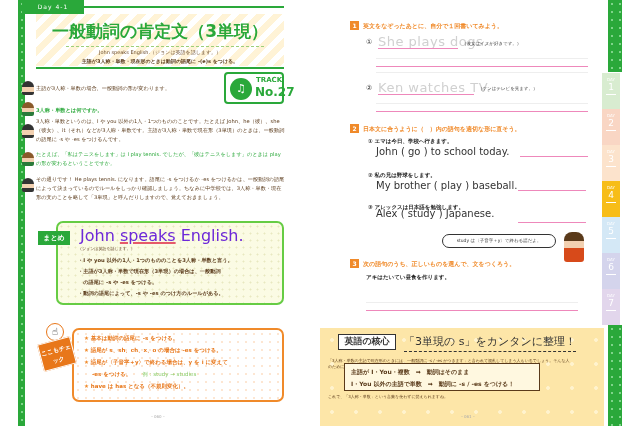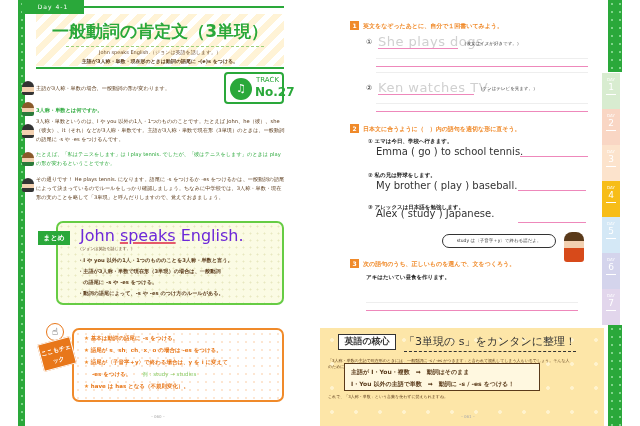--- a/index.html
+++ b/index.html
@@ -10,21 +10,21 @@
 .daytag{position:absolute;left:22px;top:0;width:62px;height:14px;background:#2aa83a;color:#fff;font-size:6px;line-height:14px;text-align:center;letter-spacing:1px}
 .topline{position:absolute;left:84px;top:6px;width:200px;height:2px;background:#2aa83a}
 .titlebox{position:absolute;left:36px;top:14px;width:248px;height:52px;background:repeating-linear-gradient(135deg,#fff3d6 0 6px,#fff 6px 12px)}
 .title{position:absolute;left:0;width:100%;top:6px;text-align:center;font-size:17px;font-weight:bold;color:#2aa83a}
 .wavy{position:absolute;left:30px;right:20px;top:30px;height:3px;border-bottom:1.5px dashed #9ccf7a}
 .sub1{position:absolute;top:35px;width:100%;text-align:center;font-size:5px;color:#6a4a2a}
 .sub2{position:absolute;top:44px;width:100%;text-align:center;font-size:5px;color:#5a3a1a;font-weight:bold}
 .botline{position:absolute;left:36px;top:67px;width:248px;height:2px;background:#2aa83a}
 .track{position:absolute;left:224px;top:72px;width:60px;height:32px;border:2px solid #2aa83a;border-radius:4px;background:#fff}
 .track .hp{position:absolute;left:4px;top:4px;width:22px;height:22px;border-radius:50%;background:#2aa83a;color:#fff;font-size:11px;text-align:center;line-height:22px}
-.track .t1{position:absolute;left:30px;top:2px;font-size:7px;font-weight:normal;color:#2aa83a}
+.track .t1{position:absolute;left:30px;top:2px;font-size:7px;font-weight:bold;color:#2aa83a}
 .track .t2{position:absolute;left:29px;top:11px;font-size:12px;font-weight:bold;color:#2aa83a}
 .dlg{position:absolute;left:36px;font-size:5.2px;line-height:9px;color:#5a3a1a;width:250px}
 .avatar{position:absolute;width:12px;height:14px;border-radius:6px 6px 2px 2px}
 .av-t{background:linear-gradient(#333 0 45%,#f2d0b0 45% 75%,#333 75%)}
 .av-s{background:linear-gradient(#8a5a2a 0 45%,#f2d0b0 45% 75%,#2a7a3a 75%)}
 .grn{color:#2aa83a;font-weight:bold}
 .summary{position:absolute;left:56px;top:221px;width:228px;height:84px;border:2px solid #66cc44;border-radius:7px;background:#fbfbe4;background-image:radial-gradient(#e8e8c0 0.8px,transparent 1.2px);background-size:7px 7px}
 .matome{position:absolute;left:38px;top:231px;width:32px;height:14px;background:#2aa83a;color:#fff;font-size:7px;font-weight:bold;text-align:center;line-height:14px}
 .jse{position:absolute;left:80px;top:226px;font-size:16px;color:#6d28d9}
 .jse u{text-decoration-color:#e55a6a;text-decoration-thickness:2px}
@@ -127,21 +127,21 @@
 
   <div class="num" style="top:84px">②</div>
   <div class="trace" style="left:58px;top:80px">Ken watches TV.</div>
   <div class="pl" style="left:58px;top:94px;width:96px"></div>
   <div class="tr-j" style="left:158px;top:86px">（ケンはテレビを見ます。）</div>
   <div class="wl" style="left:56px;top:103px;width:212px"></div>
   <div class="pl" style="left:56px;top:111px;width:212px"></div>
 
   <div class="sec" style="top:124px"><span class="n">2</span><span>日本文に合うように（　）内の語句を適切な形に直そう。</span></div>
   <div class="qj" style="top:138px"><span>①</span> <span>エマは今日、学校へ行きます。</span></div>
-  <div class="qe" style="top:146px">Emma ( go ) to school tennis.</div>
+  <div class="qe" style="top:146px">John ( go ) to school today.</div>
   <div class="pl" style="left:200px;top:156px;width:68px"></div>
   <div class="qj" style="top:172px"><span>②</span> <span>私の兄は野球をします。</span></div>
   <div class="qe" style="top:180px">My brother ( play ) baseball.</div>
   <div class="pl" style="left:198px;top:190px;width:68px"></div>
   <div class="qj" style="top:204px"><span>③</span> <span>アレックスは日本語を勉強します。</span></div>
   <div class="qe" style="top:208px">Alex ( study ) Japanese.</div>
   <div class="pl" style="left:198px;top:222px;width:68px"></div>
   <div class="bubble">study は〈子音字＋y〉で終わる語だよ。</div>
   <div class="boy"></div>
 

